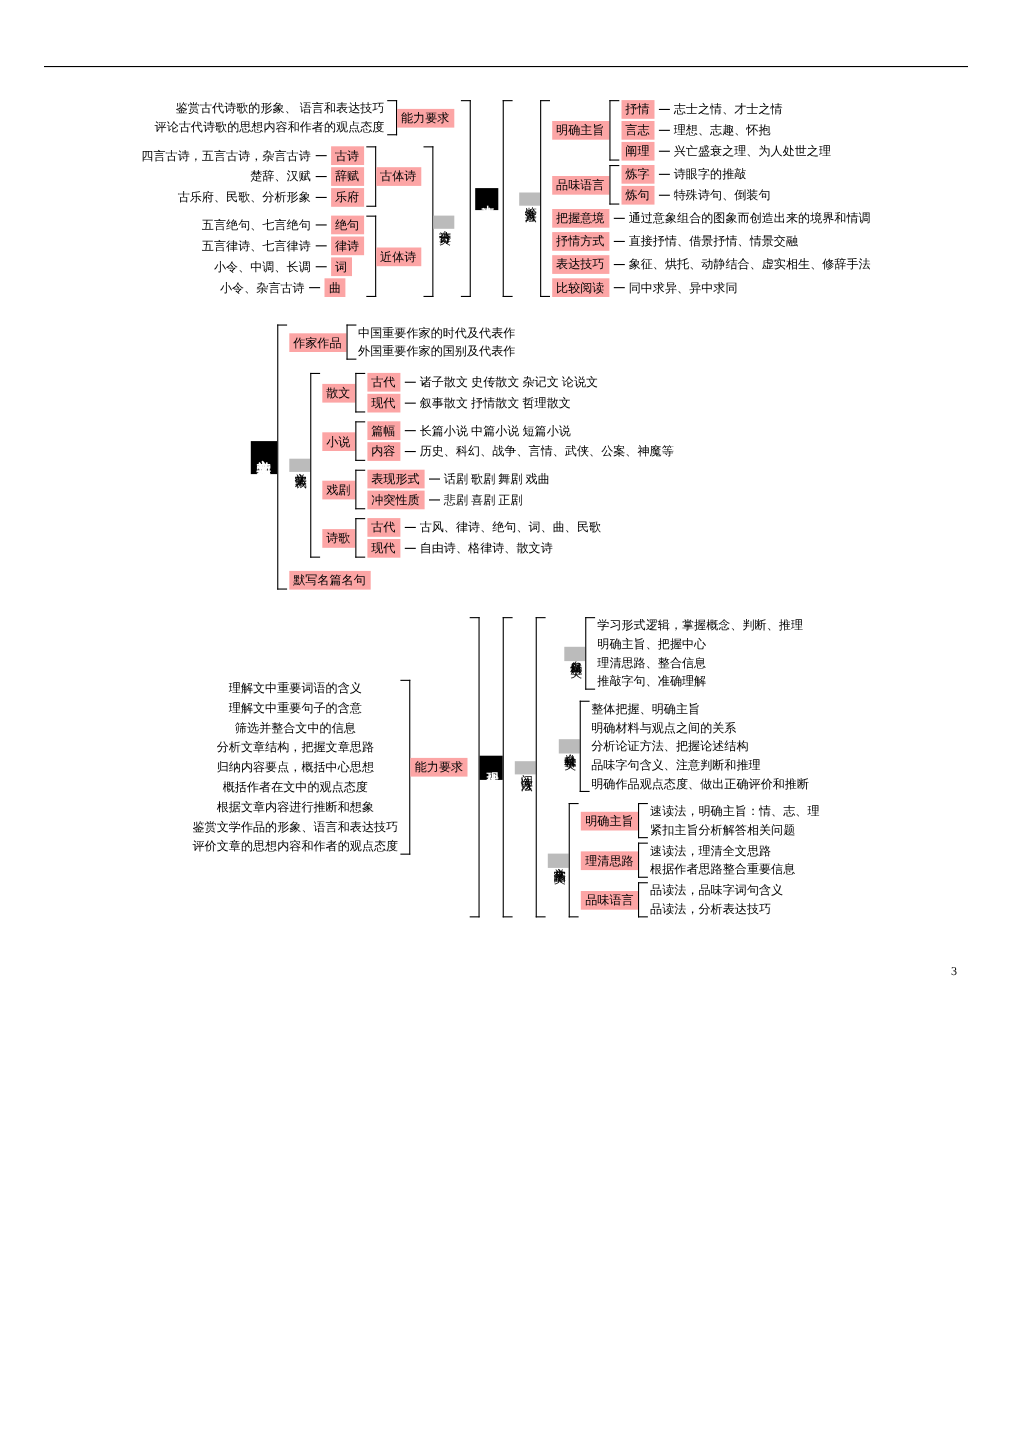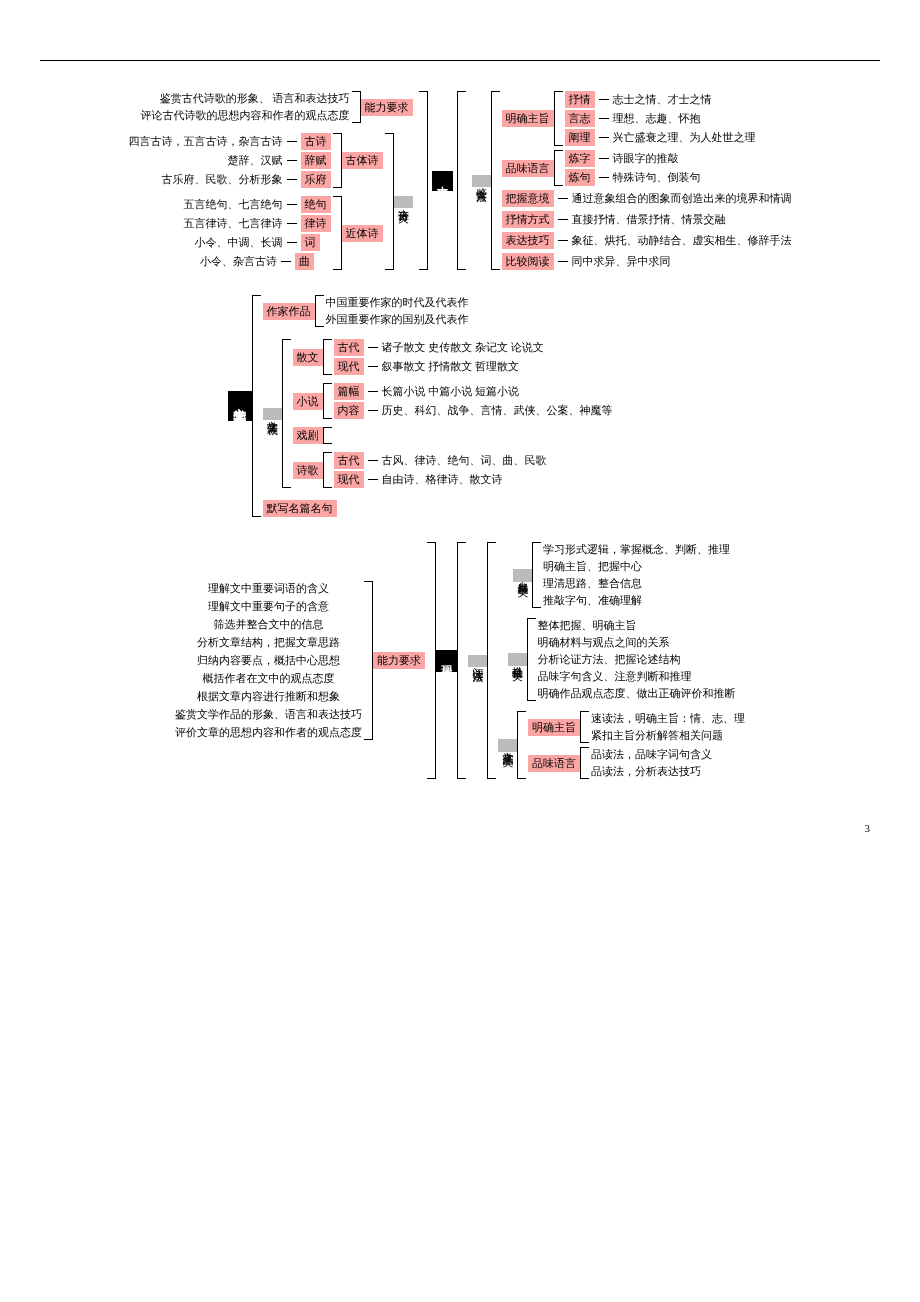--- a/index.html
+++ b/index.html
@@ -269,20 +269,32 @@
                     <span class="badge">内容</span>
                     <span class="hline"></span>
                     <span class="txt">历史、科幻、战争、言情、武侠、公案、神魔等</span>
                   </div>
               </div>
               </div>
 
             <div class="group">
                 <span class="badge">戏剧</span>
                 <div class="bracket-l"></div>
+              <div class="col">
+                <div class="row">
+                    <span class="badge">表现形式</span>
+                    <span class="hline"></span>
+                    <span class="txt">话剧  歌剧  舞剧  戏曲</span>
+                  </div>
+                <div class="row">
+                    <span class="badge">冲突性质</span>
+                    <span class="hline"></span>
+                    <span class="txt">悲剧  喜剧  正剧</span>
+                  </div>
+              </div>
               </div>
 
             <div class="group">
                 <span class="badge">诗歌</span>
                 <div class="bracket-l"></div>
               <div class="col">
                 <div class="row">
                     <span class="badge">古代</span>
                     <span class="hline"></span>
                     <span class="txt">古风、律诗、绝句、词、曲、民歌</span>
@@ -359,20 +371,28 @@
             <div class="col" style="gap:4px;">
               <div class="group">
                   <span class="badge">明确主旨</span>
                   <div class="bracket-l"></div>
                 <div class="col">
                     <span class="txt">速读法，明确主旨：情、志、理</span>
                     <span class="txt">紧扣主旨分析解答相关问题</span>
                   </div>
                 </div>
               <div class="group">
+                  <span class="badge">理清思路</span>
+                  <div class="bracket-l"></div>
+                <div class="col">
+                    <span class="txt">速读法，理清全文思路</span>
+                    <span class="txt">根据作者思路整合重要信息</span>
+                  </div>
+                </div>
+              <div class="group">
                   <span class="badge">品味语言</span>
                   <div class="bracket-l"></div>
                 <div class="col">
                     <span class="txt">品读法，品味字词句含义</span>
                     <span class="txt">品读法，分析表达技巧</span>
                   </div>
                 </div>
             </div>
           </div>
         </div>

